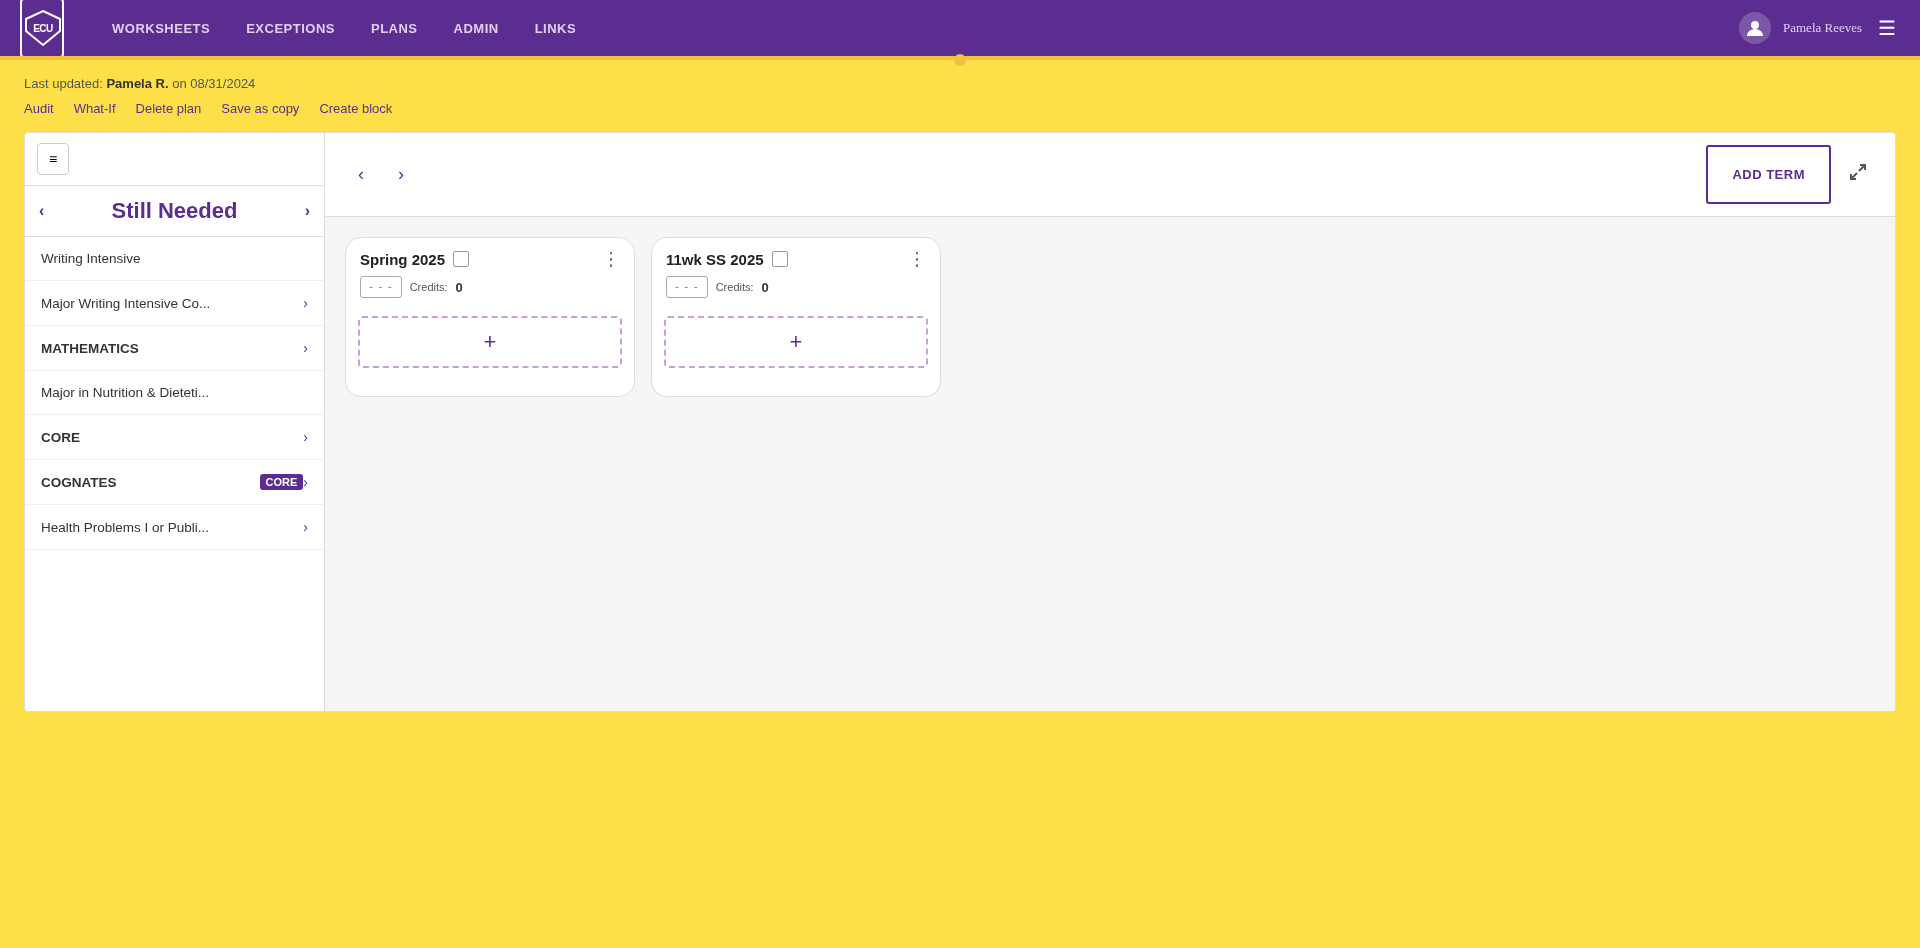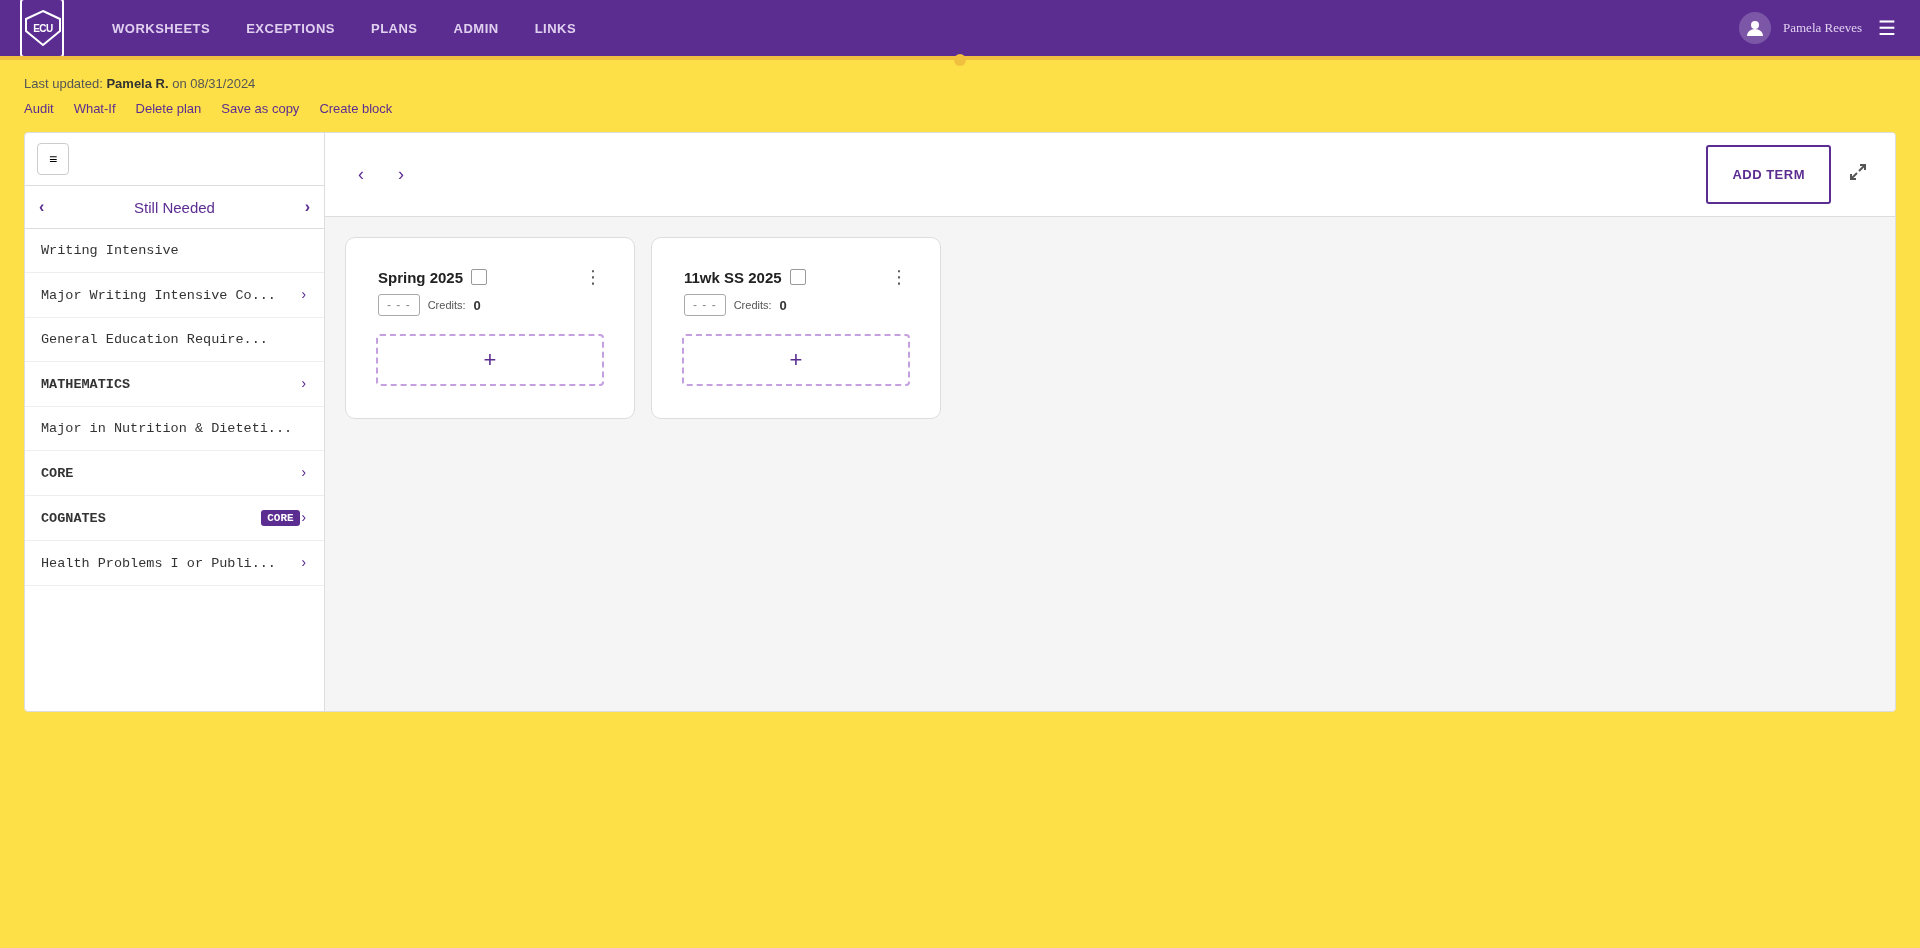--- a/index.html
+++ b/index.html
@@ -159,43 +159,42 @@
     }
     .sidebar-header {
       display: flex;
       align-items: center;
       justify-content: space-between;
       padding: 12px 14px;
       border-bottom: 1px solid #ddd;
     }
     .sidebar-title {
       color: #5c2d91;
-      font-weight: 400;
-      font-size: 15px;
+      font-weight: 700;
+      font-size: 22px;
     }
     .nav-arrow {
       color: #5c2d91;
       cursor: pointer;
       font-size: 16px;
       font-weight: bold;
     }
     .sidebar-list {
       flex: 1;
       overflow-y: auto;
       position: relative;
     }
     .sidebar-item {
       display: flex;
       align-items: center;
       justify-content: space-between;
       padding: 14px 16px;
       border-bottom: 1px solid #eee;
       cursor: pointer;
       position: relative;
-      font-family: Liberation Mono, monospace;
     }
     .sidebar-item-label {
       font-size: 13.5px;
       color: #333;
       flex: 1;
     }
     .sidebar-item-label.bold {
       font-weight: 600;
     }
     .sidebar-chevron {
@@ -266,24 +265,24 @@
     .terms-container {
       display: flex;
       gap: 16px;
       padding: 20px;
       flex: 1;
       align-items: flex-start;
     }
     .term-card {
       background: #fff;
       border: 1px solid #ddd;
-      border-radius: 10px;
+      border-radius: 16px;
       width: 290px;
       min-height: 160px;
-      padding: 18px;
+      padding: 0;
       flex-shrink: 0;
     }
     .term-card-header {
       display: flex;
       align-items: center;
       justify-content: space-between;
       padding: 12px 14px 8px;
     }
     .term-title-row {
       display: flex;
@@ -421,23 +420,20 @@
 
         <div class="sidebar-item">
           <span class="sidebar-item-label">Writing Intensive</span>
         </div>
 
         <div class="sidebar-item">
           <span class="sidebar-item-label">Major Writing Intensive Co...</span>
           <span class="sidebar-chevron">›</span>
         </div>
 
-        <div class="sidebar-item">
-          <span class="sidebar-item-label">General Education Require...</span>
-        </div>
 
         <div class="sidebar-item">
           <span class="sidebar-item-label bold">MATHEMATICS</span>
           <span class="sidebar-chevron">›</span>
         </div>
 
         <div class="sidebar-item">
           <span class="sidebar-item-label">Major in Nutrition &amp; Dieteti...</span>
         </div>
 

